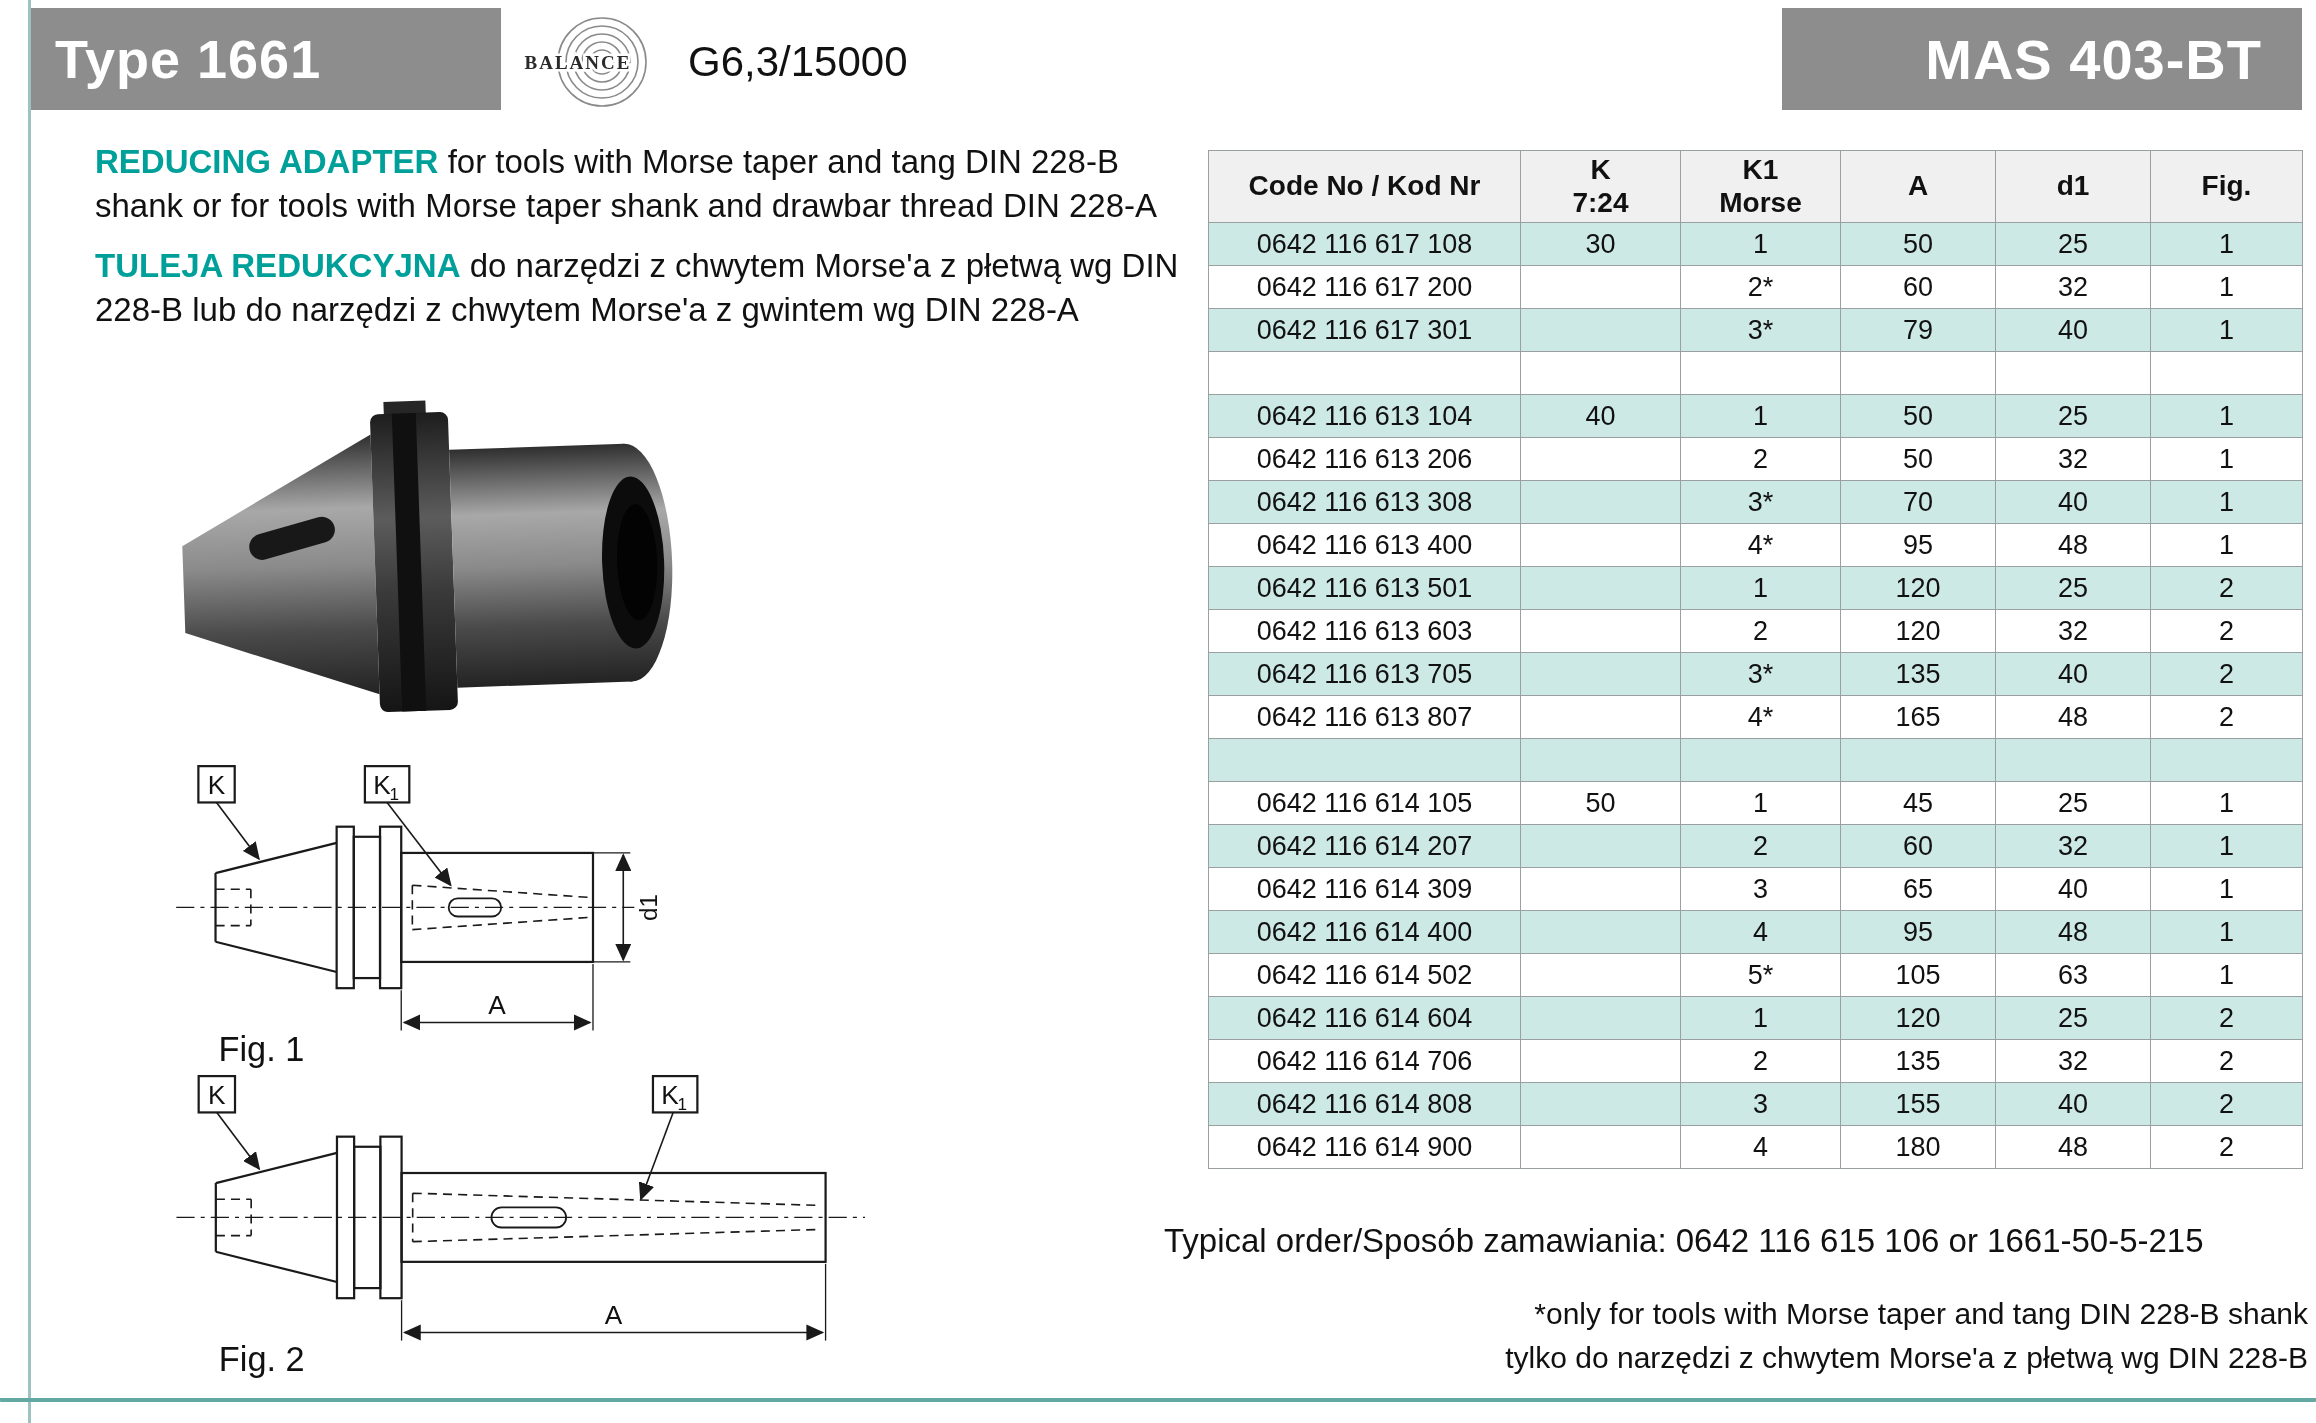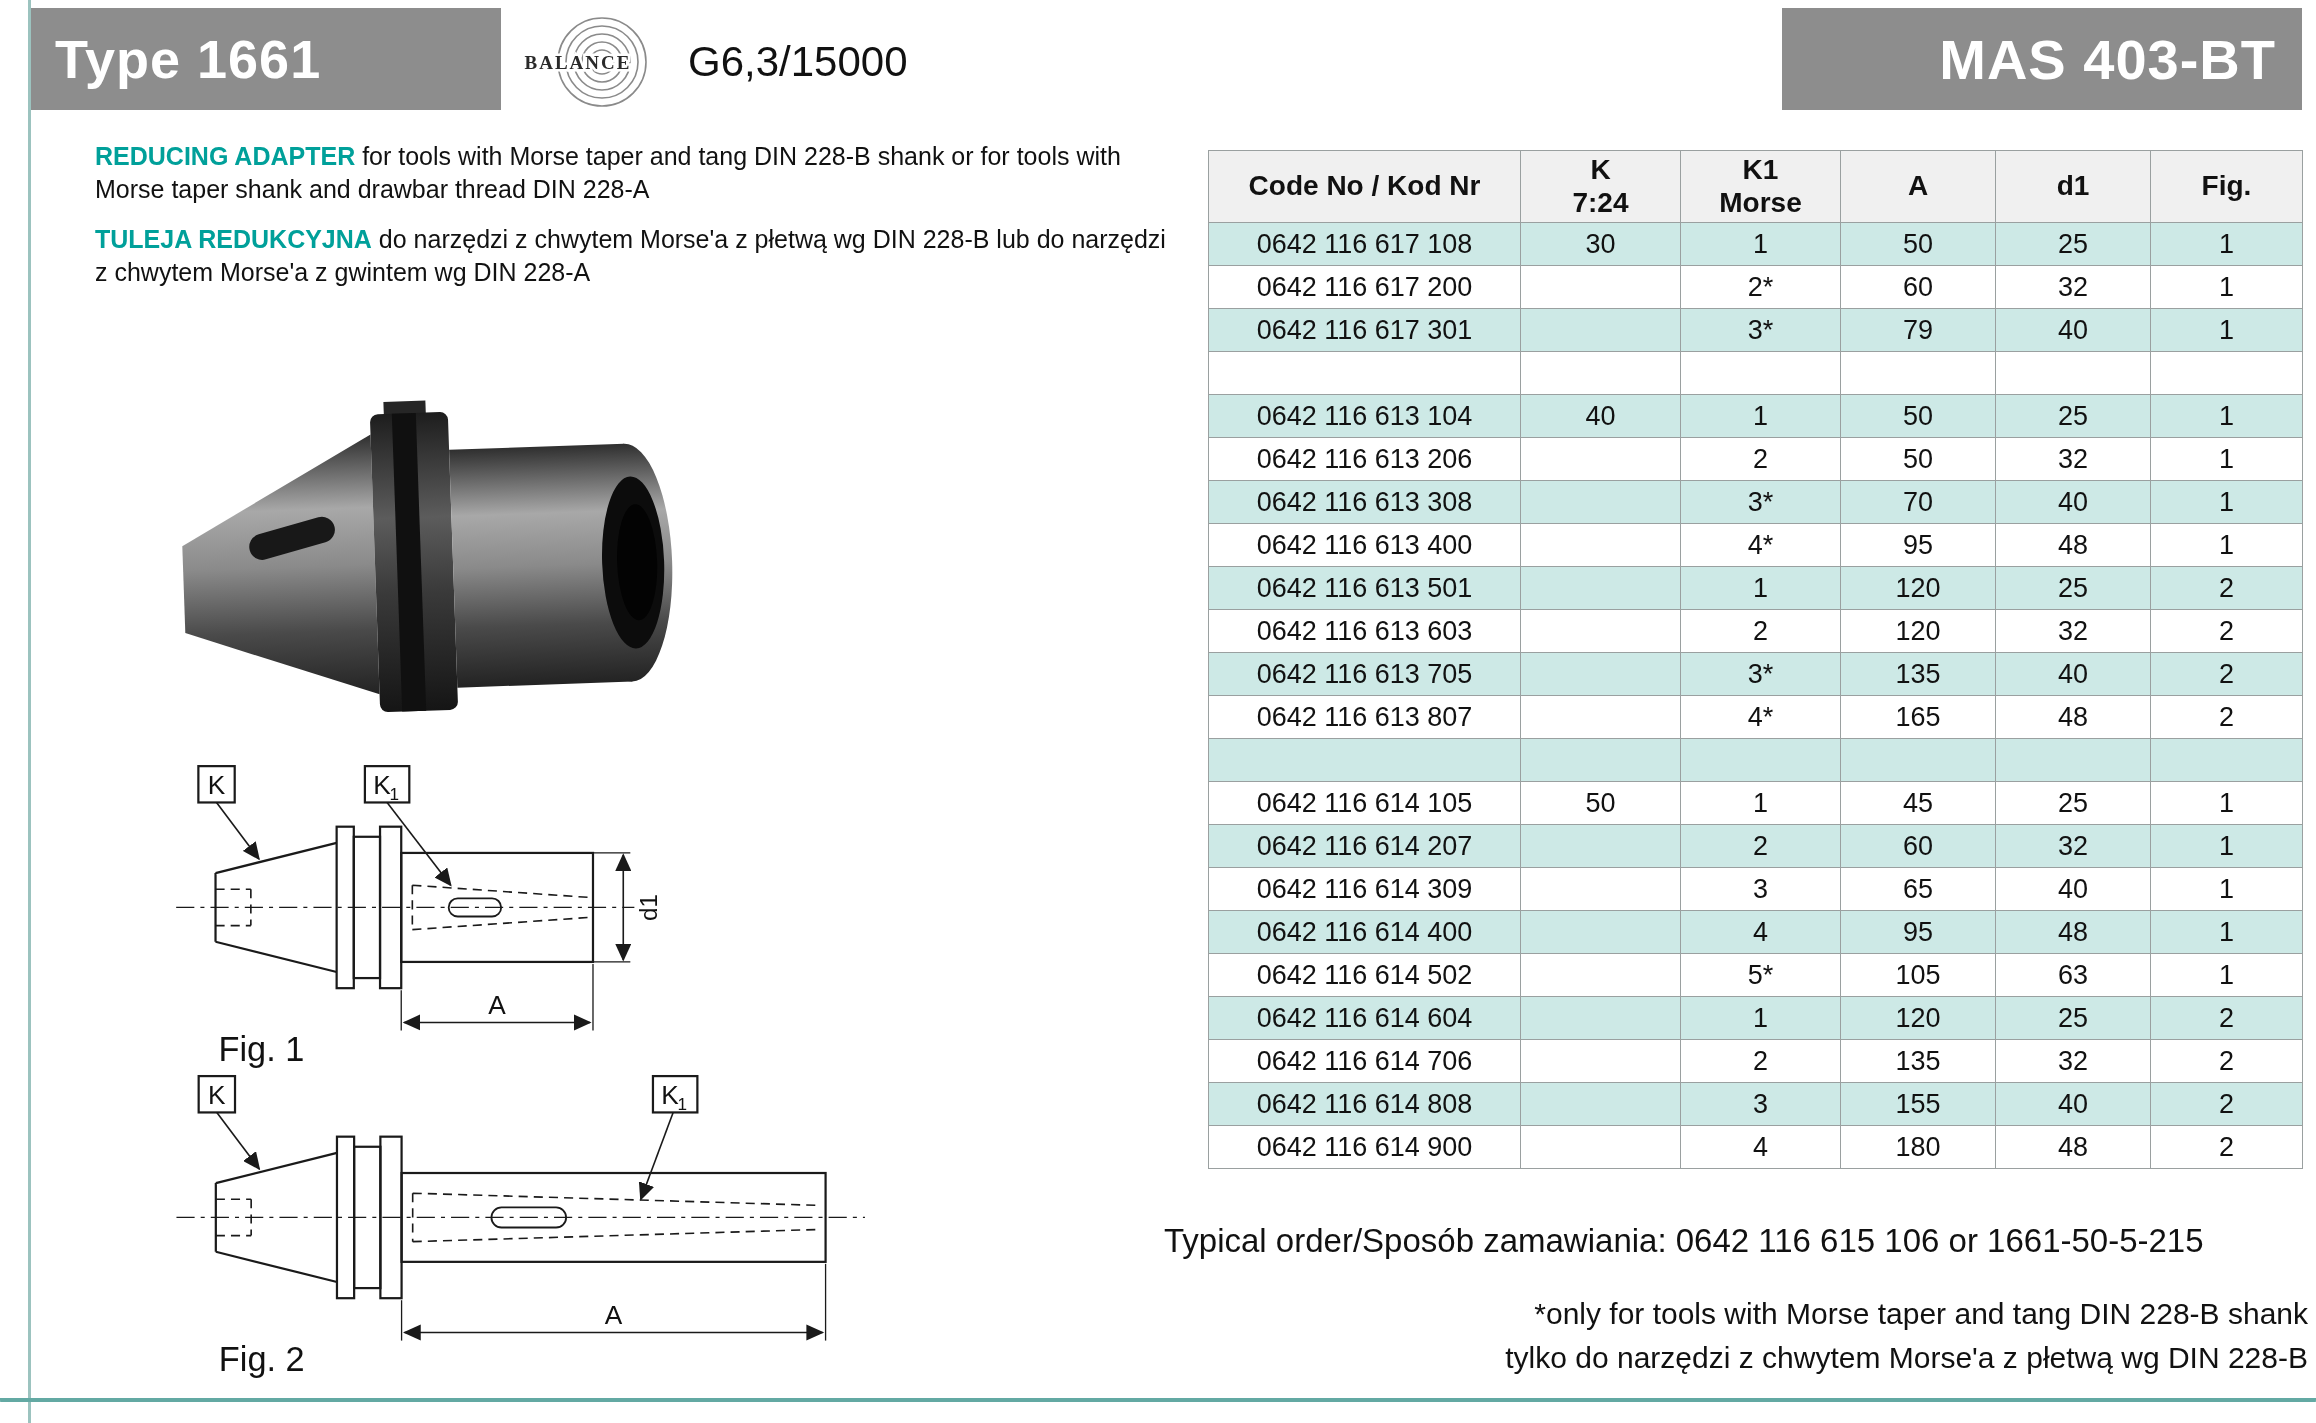--- a/index.html
+++ b/index.html
@@ -8,26 +8,26 @@
   .page { position:relative; width:2316px; height:1423px; background:#fff; overflow:hidden;border-radius:23px; }
 
   .rule-left { position:absolute; left:28px; top:0; width:3px; height:1423px; background:#9cc3bf; }
   .rule-bottom { position:absolute; left:0; top:1398px; width:2316px; height:4px; background:#63a9a3; }
 
   .type-box { position:absolute; left:31px; top:8px; width:470px; height:102px;
     background:#8d8d8d; color:#fff; font-weight:bold; font-size:54px;
     display:flex; align-items:center; padding-left:24px; letter-spacing:1px; }
   .standard-box { position:absolute; left:1782px; top:8px; width:520px; height:102px;
     background:#8d8d8d; color:#fff; font-weight:bold; font-size:56px;
-    display:flex; align-items:center; justify-content:flex-end; padding-right:26px; letter-spacing:1px; }
+    display:flex; align-items:center; justify-content:flex-end; padding-right:40px; letter-spacing:1px; }
 
   .balance-wrap { position:absolute; left:520px; top:10px; height:104px; display:flex; align-items:center; gap:18px; }
   .balance-value { font-size:42px; color:#111; }
 
-  .desc { position:absolute; left:95px; top:140px; width:1090px; font-size:25px; line-height:1.33; color:#111; }
+  .desc { position:absolute; left:95px; top:140px; width:1090px; font-size:33px; line-height:1.33; color:#111; }
   .desc p + p { margin-top:16px; }
   .desc .accent { color:#00a09a; font-weight:bold; }
 
   .photo { position:absolute; left:165px; top:372px; width:560px; height:370px; }
   .photo svg { width:100%; height:100%; }
 
   .fig1 { position:absolute; left:158px; top:756px; width:545px; height:318px; }
   .fig2 { position:absolute; left:158px; top:1066px; width:788px; height:318px; }
   .fig1 svg, .fig2 svg { width:100%; height:100%; }
 

